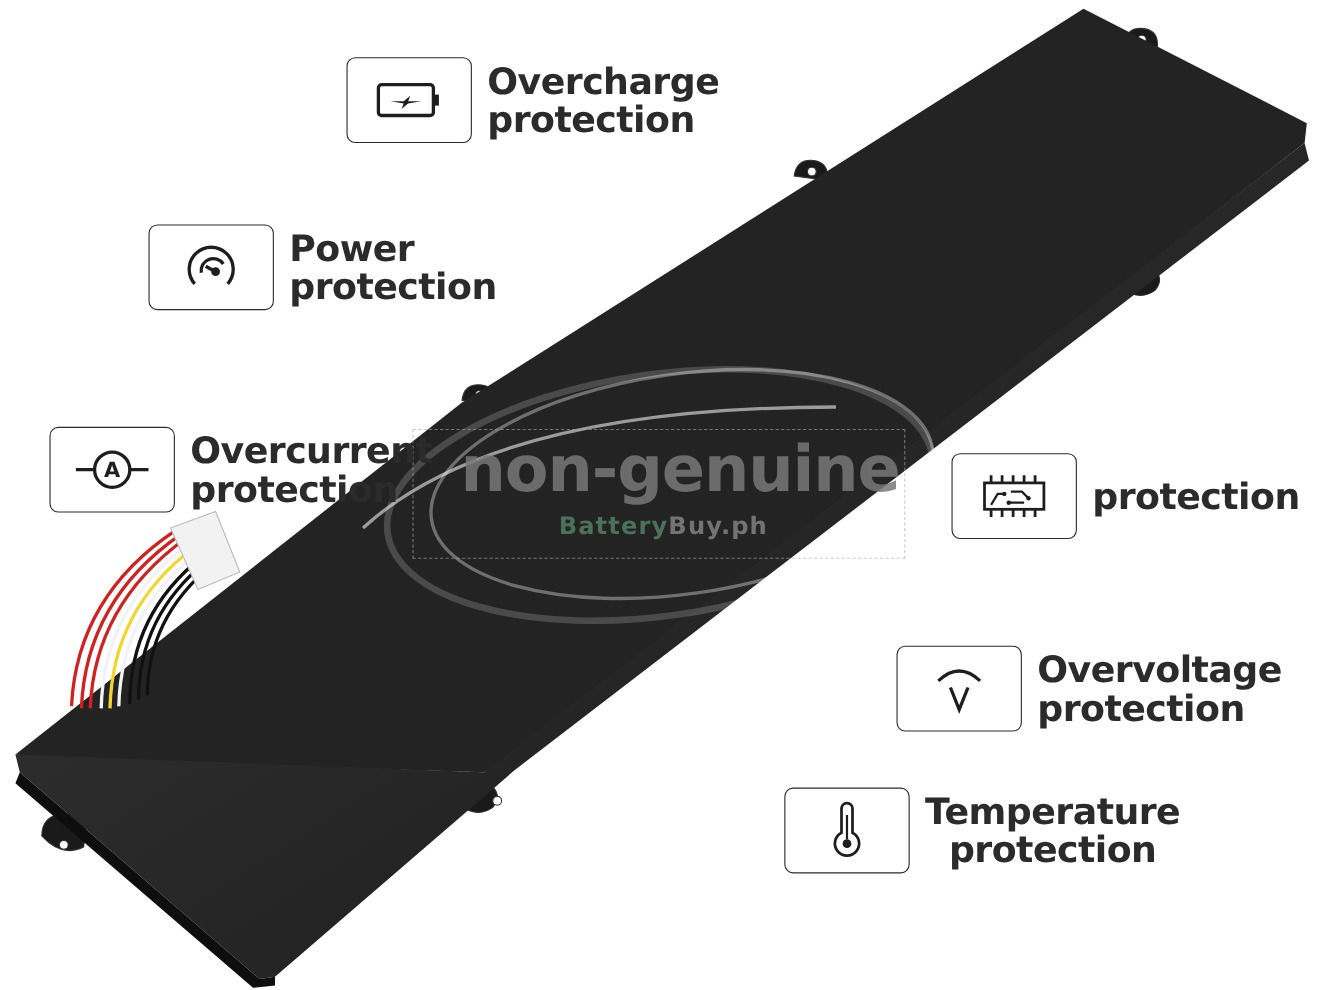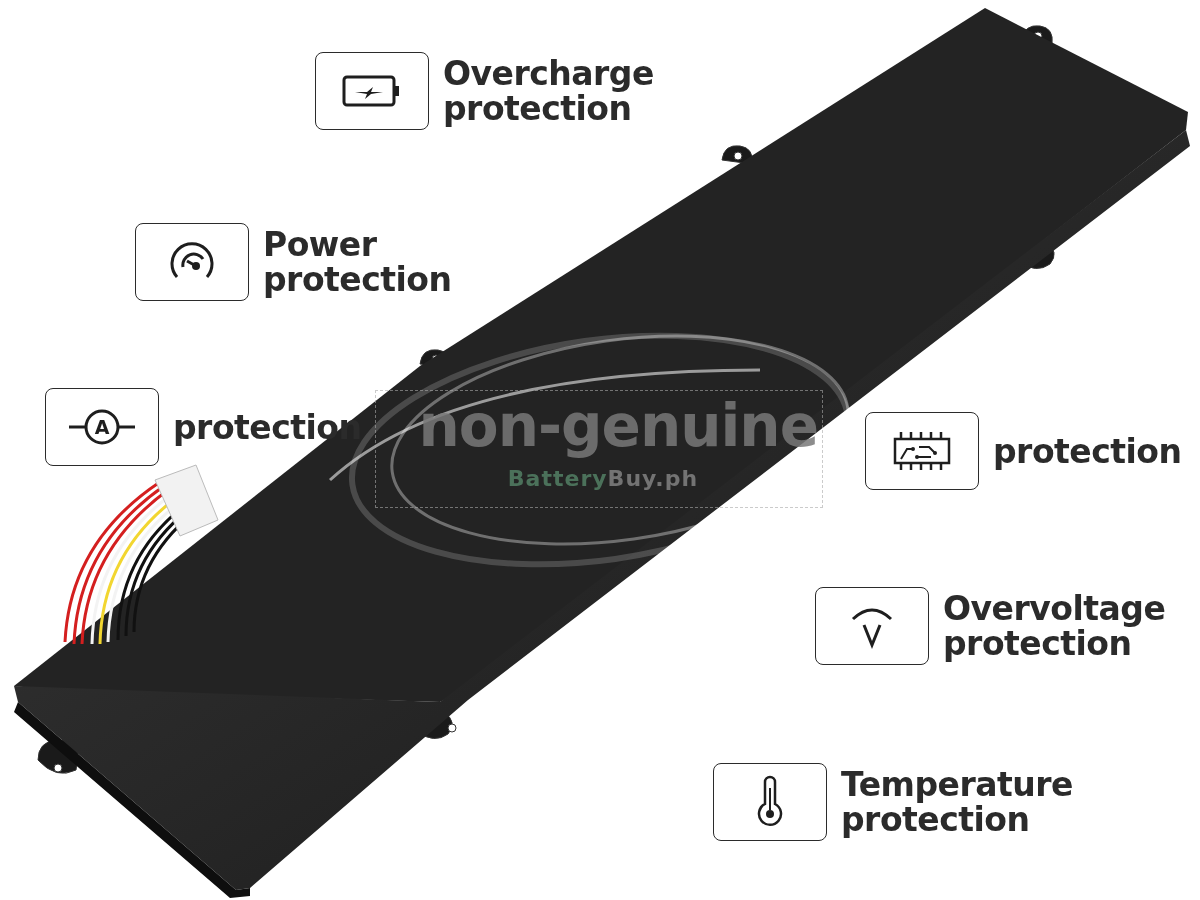--- a/index.html
+++ b/index.html
@@ -93,21 +93,21 @@
           <rect x="54" y="13" width="4" height="10" fill="#1e1e1e"></rect>
           <path d="M14 19 h12 l6 -5 l-2 5 h12 l-12 2 l-6 5 l2 -5 z" fill="#1e1e1e"></path>
         </svg>
     </div>
     <div class="label">
         <span>Overcharge</span>
         <span>protection</span>
       </div>
   </div>
 
-  <div class="feature" style="left:108px; top:223px;">
+  <div class="feature" style="left:108px; top:204px;">
     <div class="icon-box" style="width:114px; height:78px;">
       <svg width="50" height="50" viewBox="0 0 50 50">
           <path d="M10 40 A20 20 0 1 1 40 40" fill="none" stroke="#1e1e1e" stroke-width="3"></path>
           <path d="M16 30 A11 11 0 0 1 36 22" fill="none" stroke="#1e1e1e" stroke-width="3"></path>
           <circle cx="29" cy="29" r="4" fill="#1e1e1e"></circle>
           <path d="M20 24 L29 29" stroke="#1e1e1e" stroke-width="3"></path>
         </svg>
     </div>
     <div class="label">
         <span>Power</span>
@@ -118,20 +118,21 @@
   <div class="feature" style="left:18px; top:388px;">
     <div class="icon-box" style="width:114px; height:78px;">
       <svg width="70" height="40" viewBox="0 0 70 40">
           <line x1="2" y1="20" x2="18" y2="20" stroke="#1e1e1e" stroke-width="3"></line>
           <line x1="52" y1="20" x2="68" y2="20" stroke="#1e1e1e" stroke-width="3"></line>
           <circle cx="35" cy="20" r="16" fill="none" stroke="#1e1e1e" stroke-width="3"></circle>
           <text x="35" y="27" text-anchor="middle" font-family="DejaVu Sans, sans-serif" font-weight="bold" font-size="19" fill="#1e1e1e">A</text>
         </svg>
     </div>
     <div class="label">
+        <span>Overcurrent</span>
         <span>protection</span>
       </div>
   </div>
 
   <div class="feature" style="left:838px; top:412px;">
     <div class="icon-box" style="width:114px; height:78px;">
       <svg width="66" height="44" viewBox="0 0 66 44">
           <rect x="6" y="10" width="54" height="24" fill="none" stroke="#1e1e1e" stroke-width="2.5"></rect>
           <g stroke="#1e1e1e" stroke-width="2.5">
             <line x1="12" y1="3" x2="12" y2="10"></line>
@@ -162,21 +163,21 @@
           <path d="M6 18 Q25 0 44 18" fill="none" stroke="#1e1e1e" stroke-width="3"></path>
           <path d="M17 24 L25 44 L33 24" fill="none" stroke="#1e1e1e" stroke-width="3"></path>
         </svg>
     </div>
     <div class="label">
         <span>Overvoltage</span>
         <span>protection</span>
       </div>
   </div>
 
-  <div class="feature" style="left:686px; top:763px;">
+  <div class="feature" style="left:686px; top:716px;text-align:center;">
     <div class="icon-box" style="width:114px; height:78px;">
       <svg width="40" height="56" viewBox="0 0 40 56">
           <path d="M15 8 a5 5 0 0 1 10 0 v22 a11 11 0 1 1 -10 0 z" fill="none" stroke="#1e1e1e" stroke-width="2.5"></path>
           <line x1="20" y1="14" x2="20" y2="36" stroke="#1e1e1e" stroke-width="2"></line>
           <circle cx="20" cy="40" r="4" fill="#1e1e1e"></circle>
         </svg>
     </div>
     <div class="label">
         <span>Temperature</span>
         <span>protection</span>

